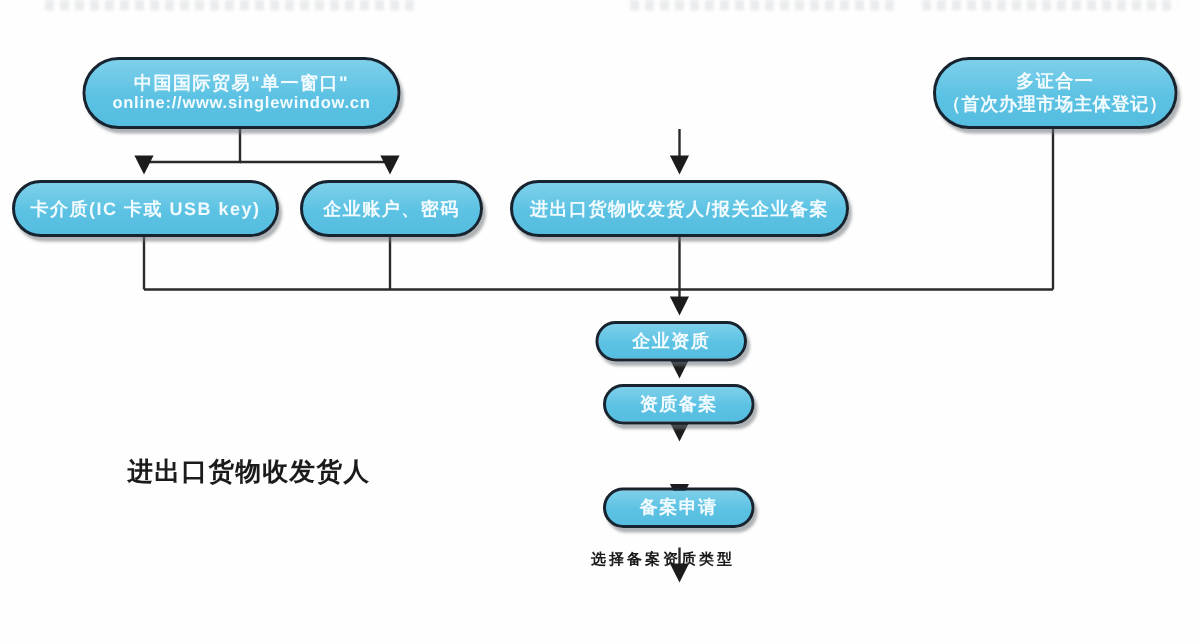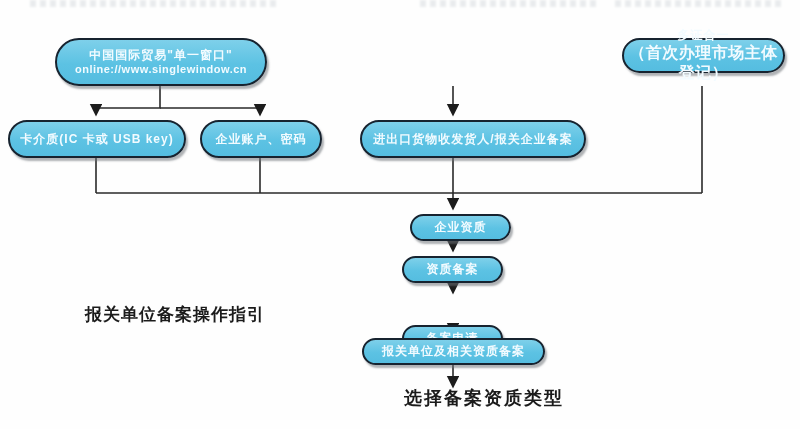--- a/index.html
+++ b/index.html
@@ -69,37 +69,36 @@
       <path d="M453,365 V386" marker-end="url(#arr)"></path>
     </g>
   </svg>
 
   <div class="node big" style="left:55px;top:38px;width:212px;height:48px;">
     <span class="l1">中国国际贸易"单一窗口"</span>
     <span class="l2">online://www.singlewindow.cn</span>
   </div>
 
 
-  <div class="node big" style="left:622px;top:38px;width:163px;height:35px;">
+  <div class="node big" style="left:622px;top:38px;width:163px;height:48px;">
     <span class="l1">多证合一</span>
-    <span class="l2" style="font-size:16px">（首次办理市场主体登记）</span>
+    <span class="l2" style="font-size:12px">（首次办理市场主体登记）</span>
   </div>
 
   <div class="node pill single" style="left:8px;top:120px;width:178px;height:38px;">卡介质(IC 卡或 USB key)</div>
 
   <div class="node pill single" style="left:200px;top:120px;width:122px;height:38px;">企业账户、密码</div>
 
-  <div class="node pill single" style="left:360px;top:120px;width:226px;height:38px;">进出口货物收发货人/报关企业备案</div>
+  <div class="node pill single" style="left:340px;top:120px;width:226px;height:38px;">进出口货物收发货人/报关企业备案</div>
 
-  <div class="node mini single" style="left:410px;top:214px;width:101px;height:27px;">企业资质</div>
+  <div class="node mini single" style="left:397px;top:214px;width:101px;height:27px;">企业资质</div>
 
   <div class="node mini single" style="left:402px;top:256px;width:101px;height:27px;font-family:Liberation Serif, serif;">资质备案</div>
 
   <div class="node mini single" style="left:402px;top:297px;width:101px;height:27px;margin-top:28px;">备案申请</div>
 
-  <div class="node mini single" style="left:362px;top:338px;width:183px;height:27px;">报关单位及相关资质备案</div>
 
 
-  <div class="txt" style="left:404px;top:366px;font-size:18px;letter-spacing:2px;margin-top:20px;">选择备案资质类型</div>
+  <div class="txt" style="left:394px;top:366px;font-size:10px;letter-spacing:2px;">选择备案资质类型</div>
 
-  <div class="txt" style="left:85px;top:303px;font-size:17px;letter-spacing:1px;">报关单位备案操作指引</div>
+  <div class="txt" style="left:85px;top:303px;font-size:17px;letter-spacing:1px;">进出口货物收发货人</div>
 
 </div>
 
 </body></html>

